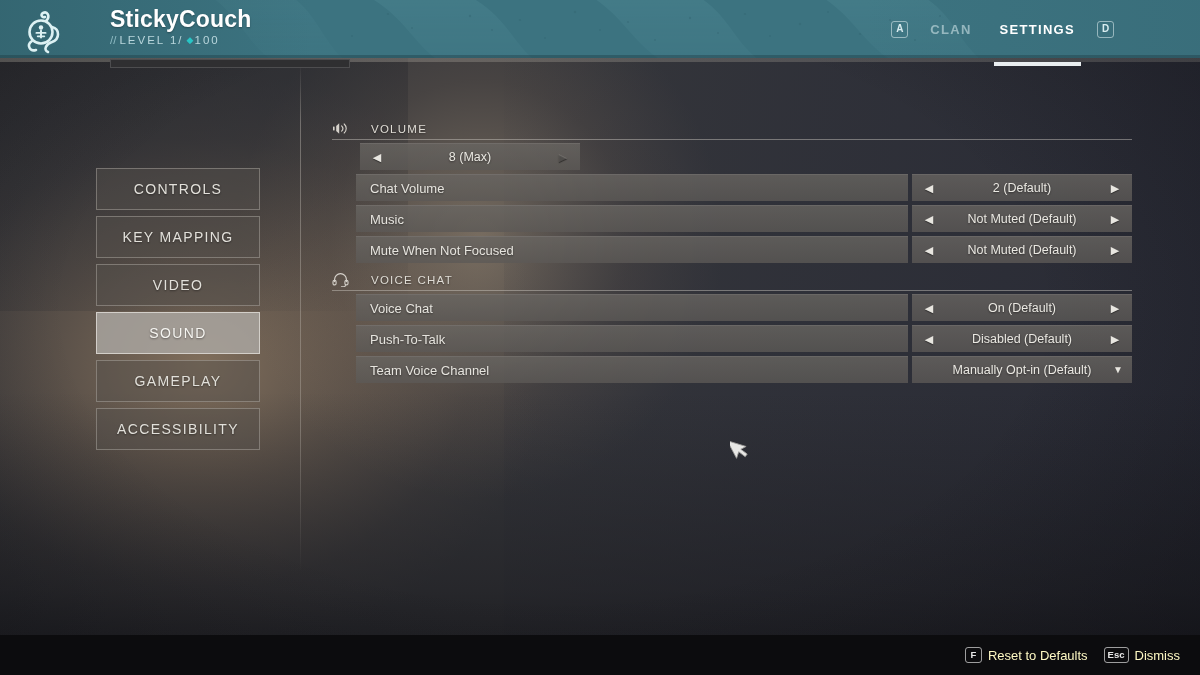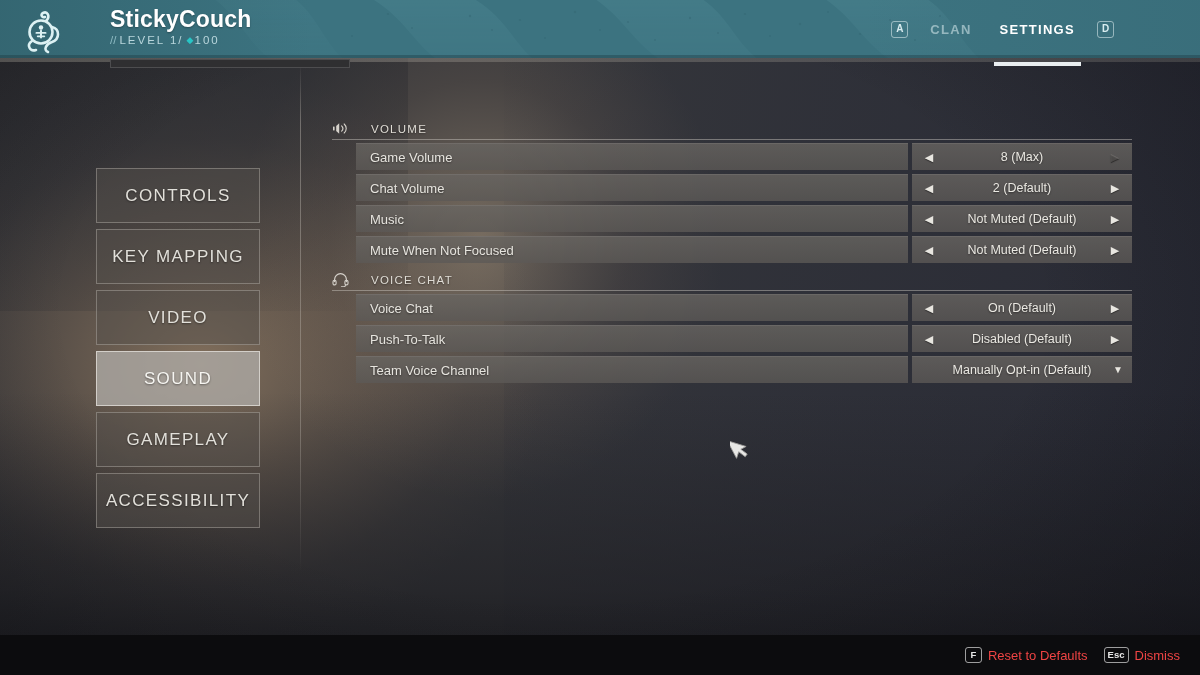--- a/index.html
+++ b/index.html
@@ -97,25 +97,25 @@
   }
   .navitem.active { color:#ffffff; }
   .navitem.active::after {
     content:""; position:absolute; left:8px; right:8px; bottom:0;
     height:4px; background:#e9eef0;
   }
 
   
   #sidebar { position:absolute; left:96px; top:168px; width:164px; z-index:6; }
   .sideitem {
-    height:55px; margin-bottom:6px;
+    height:42px; margin-bottom:6px;
     border:1px solid rgba(190,185,178,.42);
     background:rgba(86,81,76,.46);
     display:flex; align-items:center; justify-content:center;
-    font-size:17px; letter-spacing:1.35px; color:#e2e0da;
+    font-size:14px; letter-spacing:1.35px; color:#e2e0da;
     text-shadow:0 1px 2px rgba(0,0,0,.42);
   }
   .sideitem.selected {
     background:rgba(173,169,164,.80);
     border-color:rgba(225,222,216,.78);
     color:#f6f5f1;
   }
 
   
   #divider {
@@ -180,21 +180,21 @@
     display:flex; align-items:center; justify-content:flex-end;
     padding-right:20px; gap:16px;
   }
   .fhint { display:flex; align-items:center; gap:6px; }
   .fkey {
     min-width:17px; height:16px; padding:0 3px;
     border:1px solid rgba(215,215,215,.72); border-radius:3px;
     color:#e6e6e6; font-size:9.5px; font-weight:bold;
     display:flex; align-items:center; justify-content:center; line-height:1;
   }
-  .flabel { font-size:13px; color:#ef4444; }
+  .flabel { font-size:13px; color:#fef9c3; }
 
   
   #underband {
     position:absolute; left:0; top:58px; width:1200px; height:4px; z-index:5;
     background:linear-gradient(to right, rgba(120,118,112,.55) 0%, rgba(150,145,138,.45) 30%, rgba(120,118,114,.35) 100%);
   }
 </style>
 </head>
 <body>
 
@@ -303,21 +303,20 @@
           <path d="M9.6 4.8 C 11.3 6.5, 11.3 8.5, 9.6 10.2"></path>
           <path d="M12.2 3 C 14.9 5.6, 14.9 9.4, 12.2 12"></path>
         </g>
       </svg>
     </span>
     <span class="stitle">VOLUME</span>
   </div>
   <div class="rows">
 
     <div class="row">
-      <div class="label">Game Volume</div>
       <div class="ctrl">
         <span class="arw">◀</span>
         <span class="val">8 (Max)</span>
         <span class="arw dim">▶</span>
       </div>
     </div>
 
     <div class="row">
       <div class="label">Chat Volume</div>
       <div class="ctrl">

